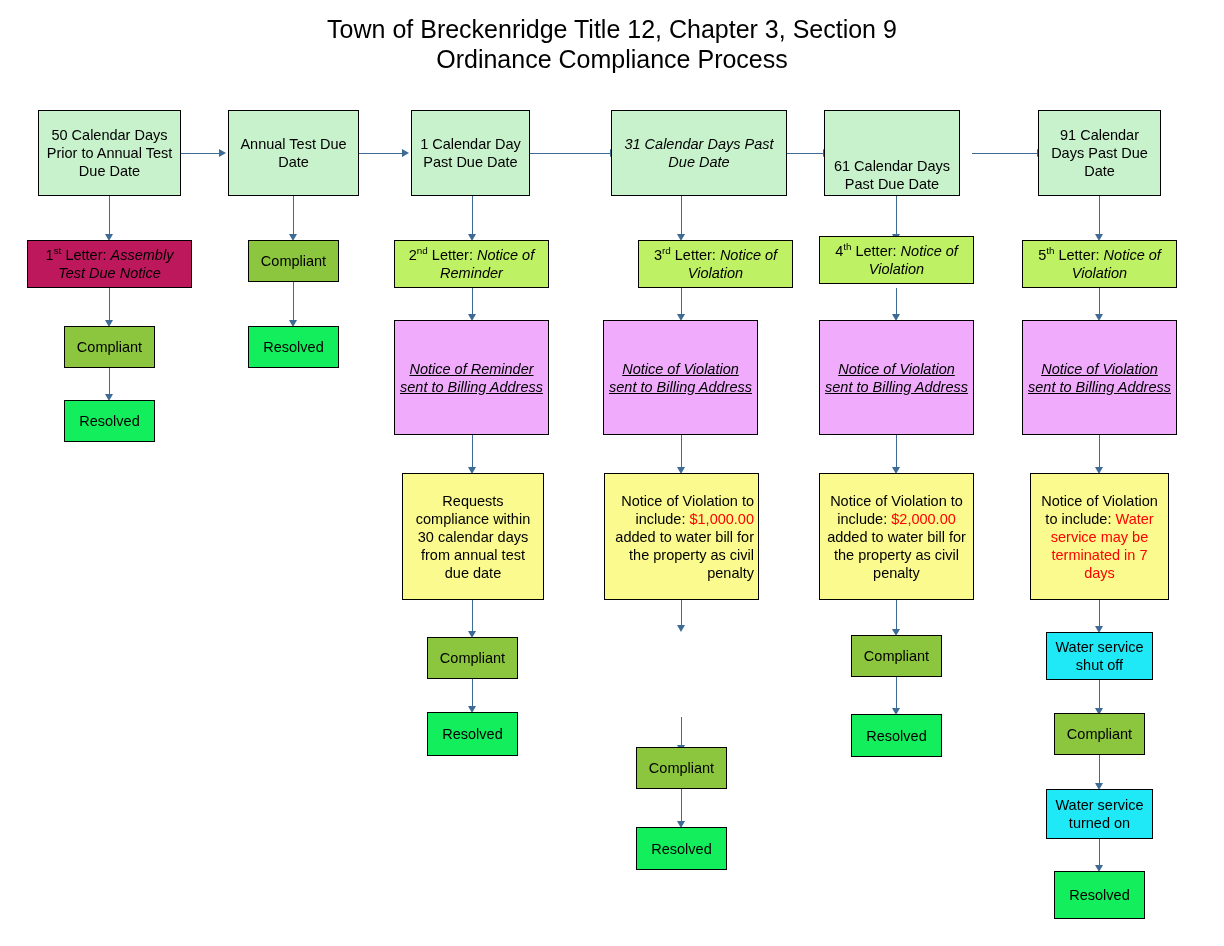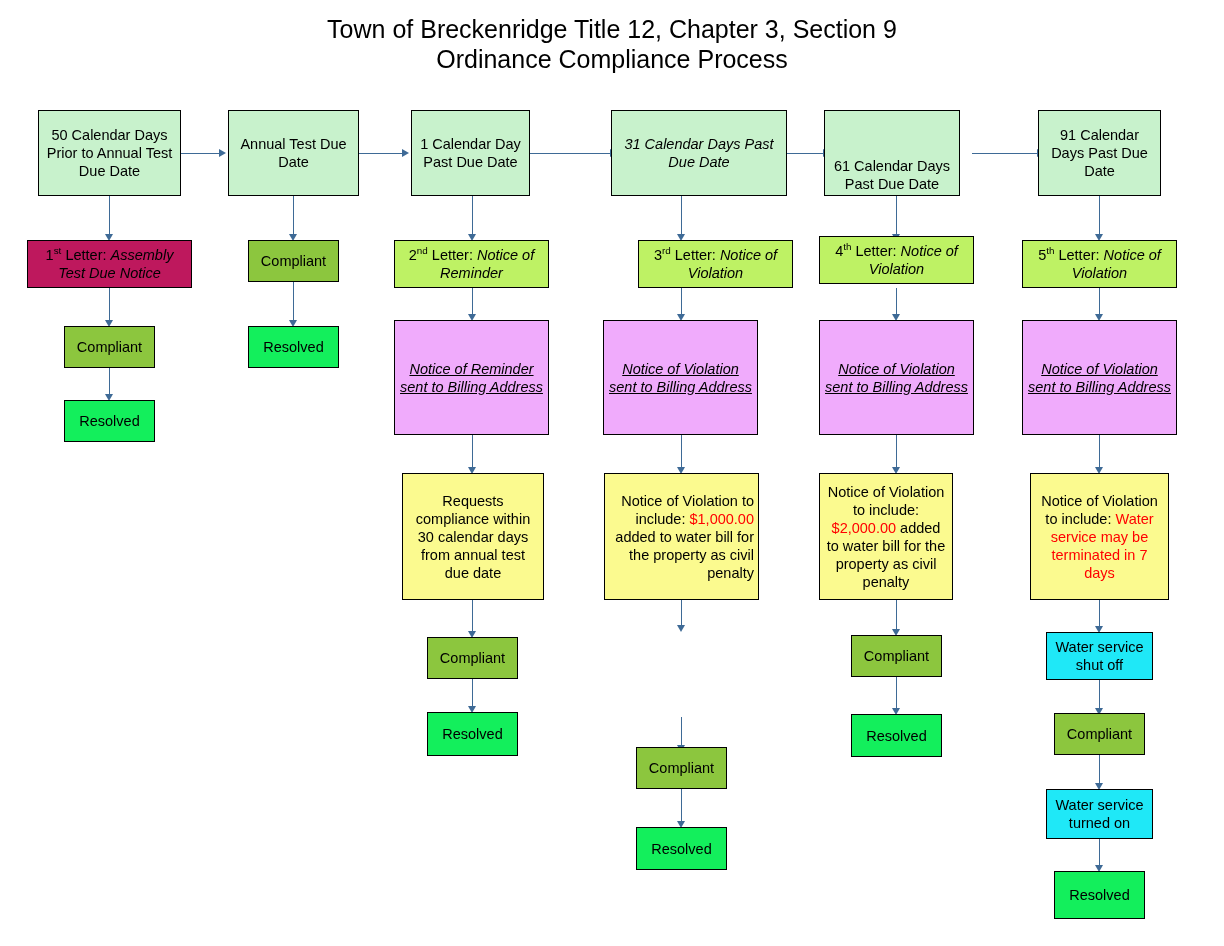--- a/index.html
+++ b/index.html
@@ -254,21 +254,21 @@
   <div class="conn-v" style="left:896px; top:288px; height:26px;"></div>
   <div class="arrow-down" style="left:892px; top:314px;"></div>
 
   <div class="node fill-blue" style="left:819px; top:320px; width:155px; height:115px;">
     <span class="txt italic">Notice of Violation sent to Billing Address</span>
   </div>
 
   <div class="conn-v" style="left:896px; top:435px; height:32px;"></div>
   <div class="arrow-down" style="left:892px; top:467px;"></div>
 
-  <div class="node fill-yellow" style="left:819px; top:473px; width:134px; height:127px;">
+  <div class="node fill-yellow" style="left:819px; top:473px; width:155px; height:127px;">
     <span class="txt"><span>Notice of Violation to include: </span><span class="red-text">$2,000.00</span><span> added to water bill for the property as civil penalty</span></span>
   </div>
 
   <div class="conn-v" style="left:896px; top:600px; height:29px;"></div>
   <div class="arrow-down" style="left:892px; top:629px;"></div>
 
   <div class="node fill-olive" style="left:851px; top:635px; width:91px; height:42px;">
     <span class="txt">Compliant</span>
   </div>
 

